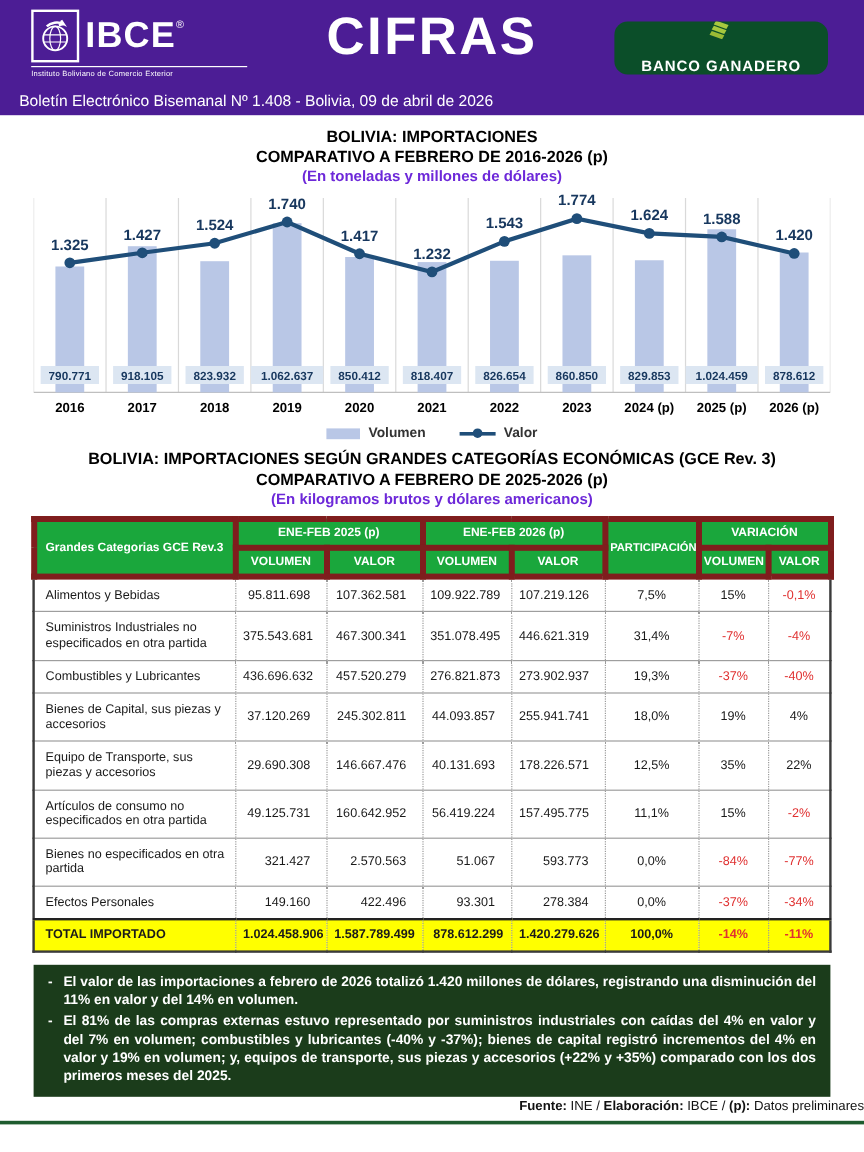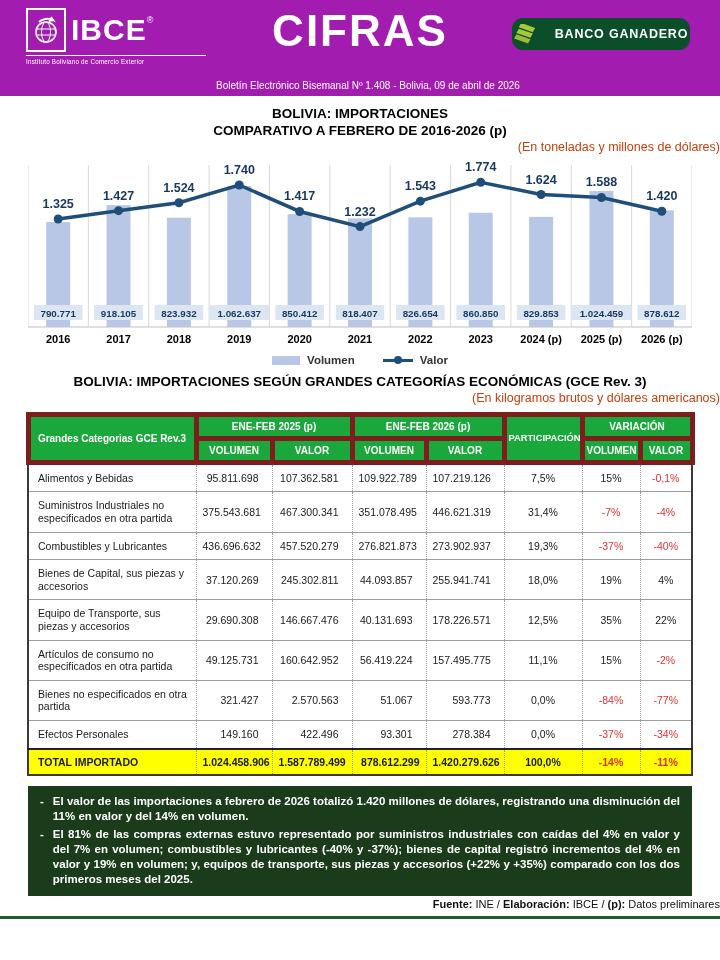--- a/index.html
+++ b/index.html
@@ -1,42 +1,42 @@
 <!DOCTYPE html>
 <html><head>
 <meta charset="utf-8">
 <style>
   * { margin:0; padding:0; box-sizing:border-box; }
   body { font-family:"Liberation Sans", sans-serif; background:#fff; }
   .page { position:relative; width:720px; height:960px; margin:0 auto; background:#fff;
           display:flex; flex-direction:column; overflow:hidden; }
 
   
-  .header { position:relative; height:96px; background:#a21caf; flex:none; }
+  .header { position:relative; height:96px; background:#4c1d95; flex:none; }
   .ibce-logo { position:absolute; left:26px; top:8px; width:180px; color:#fff; }
   .ibce-top { display:flex; align-items:center; gap:5px; }
   .globe-box { width:40px; height:44px; border:2px solid #fff; display:flex; align-items:center; justify-content:center; }
   .ibce-acronym { font-size:30px; font-weight:bold; letter-spacing:1px; line-height:1; }
   .ibce-reg { font-size:9px; vertical-align:top; }
   .ibce-tagline { border-top:1px solid #fff; margin-top:3px; padding-top:2px; font-size:6.3px; letter-spacing:.2px; white-space:nowrap; }
   .brand { position:absolute; left:0; right:0; top:6px; text-align:center; color:#fff;
            font-size:44px; font-weight:bold; letter-spacing:2px; }
-  .sponsor-pill { position:absolute; right:30px; top:18px; width:178px; height:32px; background:#0b4e29;
-                  border-radius:11px; display:flex; align-items:center; justify-content:center; gap:15px; cursor:pointer; }
+  .sponsor-pill { position:absolute; right:30px; top:18px; width:178px; height:44px; background:#0b4e29;
+                  border-radius:11px; display:flex; align-items:center; justify-content:center; gap:15px; cursor:pointer;flex-direction:column; }
   .sponsor-label { color:#fff; font-weight:bold; font-size:12.5px; letter-spacing:.8px; }
-  .issue-line { position:absolute; left:0; right:0; bottom:5px; text-align:center; color:#fff; font-size:10px;margin-left:16px; }
+  .issue-line { position:absolute; left:0; right:0; bottom:5px; color:#fff; font-size:13px;margin-left:16px; }
 
   .header-gap { height:3px; background:#fff; flex:none; }
   .title-band { height:31px; background:#1d4520; color:#fff; text-align:center;
                 font-size:21px; font-weight:bold; line-height:30px; flex:none; letter-spacing:.2px; }
 
   
   .chart-section { padding-top:7px; flex:none; }
   .sec-title { text-align:center; font-size:13.5px; font-weight:bold; color:#000; line-height:1.25; }
-  .sec-units { text-align:right; font-size:12.5px; color:#c2410c; line-height:1.25; }
+  .sec-units { text-align:center; font-size:12.5px; color:#6d28d9; line-height:1.25;font-weight:bold; }
   .chart-wrap { width:664px; margin:4px auto 0; }
   svg text { font-family:"Liberation Sans", sans-serif; }
   .legend { display:flex; justify-content:center; align-items:center; gap:28px; margin-top:1px; }
   .legend-item { display:flex; align-items:center; gap:7px; font-size:11.5px; font-weight:bold; color:#333; }
   .swatch-bar { width:28px; height:9px; background:#b9c7e6; }
   .swatch-line { position:relative; width:30px; height:3px; background:#1f4e79; }
   .swatch-line::after { content:""; position:absolute; left:11px; top:-3px; width:8px; height:8px; border-radius:50%; background:#1f4e79; }
 
   
   .table-section { margin-top:8px; flex:none; }
@@ -200,20 +200,21 @@
       </div>
       <div class="legend-item">
         <span class="swatch-line"></span>
         <span>Valor</span>
       </div>
     </div>
   </div>
 
   <div class="table-section">
     <div class="sec-title">BOLIVIA: IMPORTACIONES SEGÚN GRANDES CATEGORÍAS ECONÓMICAS (GCE Rev. 3)</div>
+    <div class="sec-title">COMPARATIVO A FEBRERO DE 2025-2026 (p)</div>
     <div class="sec-units">(En kilogramos brutos y dólares americanos)</div>
     <table class="gce-table">
       <colgroup>
         <col style="width:168px">
           <col style="width:76px">
           <col style="width:80px">
           <col style="width:74px">
         <col style="width:78px">
           <col style="width:78px">
           <col style="width:58px">

